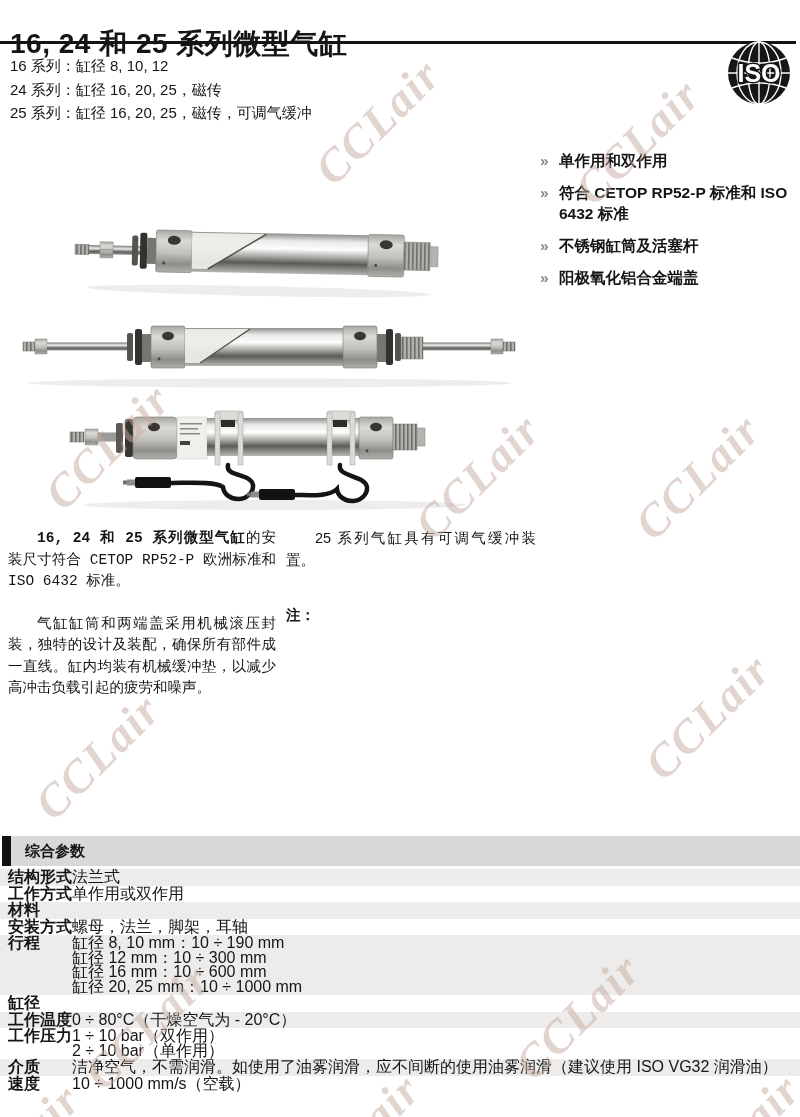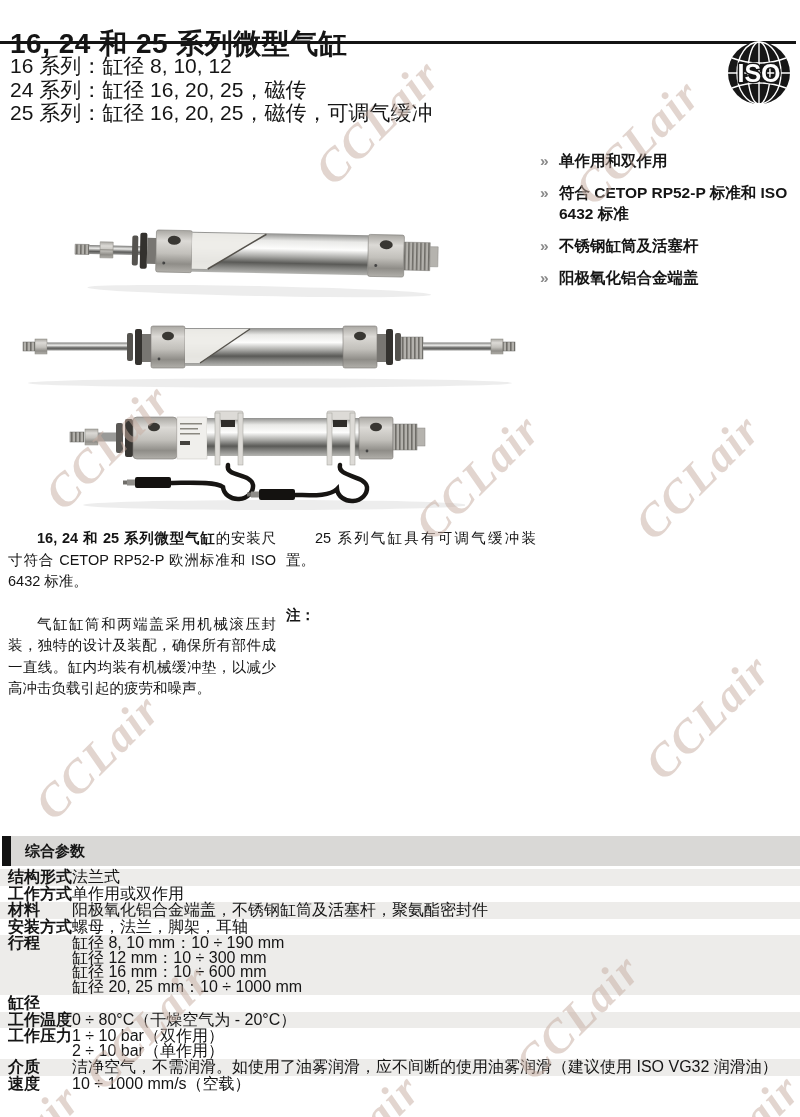--- a/index.html
+++ b/index.html
@@ -13,31 +13,31 @@
   .wm{
     position:absolute;z-index:6;pointer-events:none;white-space:nowrap;
     font-family:"Liberation Serif","DejaVu Serif",serif;
     font-style:italic;font-weight:bold;font-size:46px;letter-spacing:2px;
     color:rgba(197,172,160,0.50);
     transform:rotate(-45deg);
   }
   
   .title{position:absolute;left:10px;top:6px;font-size:28px;font-weight:800;letter-spacing:.5px;z-index:2;}
   .title-rule{position:absolute;left:0;top:41px;width:796px;height:3px;background:#141414;z-index:2;}
-  .subtitles{position:absolute;left:10px;top:54px;z-index:2;font-size:21px;font-weight:500;line-height:23.5px;}
+  .subtitles{position:absolute;left:10px;top:54px;z-index:2;font-size:15px;font-weight:500;line-height:23.5px;}
   .iso{position:absolute;left:726px;top:40px;width:66px;height:66px;z-index:3;}
   
   .features{position:absolute;left:540px;top:150px;width:252px;z-index:2;}
   .feature{display:flex;margin-bottom:11px;font-size:15.5px;font-weight:bold;line-height:21px;}
   .feature .mk{width:19px;flex:0 0 19px;color:#8a8a8a;font-weight:bold;}
   
   .photo{position:absolute;z-index:1;}
   
   .col{position:absolute;top:528px;z-index:2;font-size:14.5px;line-height:21.5px;text-align:justify;}
-  .col-left{left:8px;width:268px;}
+  .col-left{left:8px;width:268px;font-family:Liberation Mono, monospace;}
   .col-right{left:286px;width:250px;}
   .para{text-indent:2em;margin:0;}
   .para+.para{margin-top:21px;}
   .notes{display:flex;margin-top:34px;text-align:left;}
   .notes .nlabel{flex:0 0 32px;font-weight:bold;}
   .note-line{padding-left:1.35em;text-indent:-1.35em;}
   
   .band{
     position:absolute;left:2px;top:836px;width:789px;height:30px;z-index:2;
     background:#d9d8d6;border-left:9px solid #121212;
@@ -303,23 +303,20 @@
         </div>
     </div>
     <div class="trow">
       <div class="tlabel">工作方式</div>
       <div class="tvalue">
           <div>单作用或双作用</div>
         </div>
     </div>
     <div class="trow">
       <div class="tlabel">材料</div>
-      <div class="tvalue">
-          <div>阳极氧化铝合金端盖，不锈钢缸筒及活塞杆，聚氨酯密封件</div>
-        </div>
     </div>
     <div class="trow">
       <div class="tlabel">安装方式</div>
       <div class="tvalue">
           <div>螺母，法兰，脚架，耳轴</div>
         </div>
     </div>
     <div class="trow">
       <div class="tlabel">行程</div>
       <div class="tvalue">

